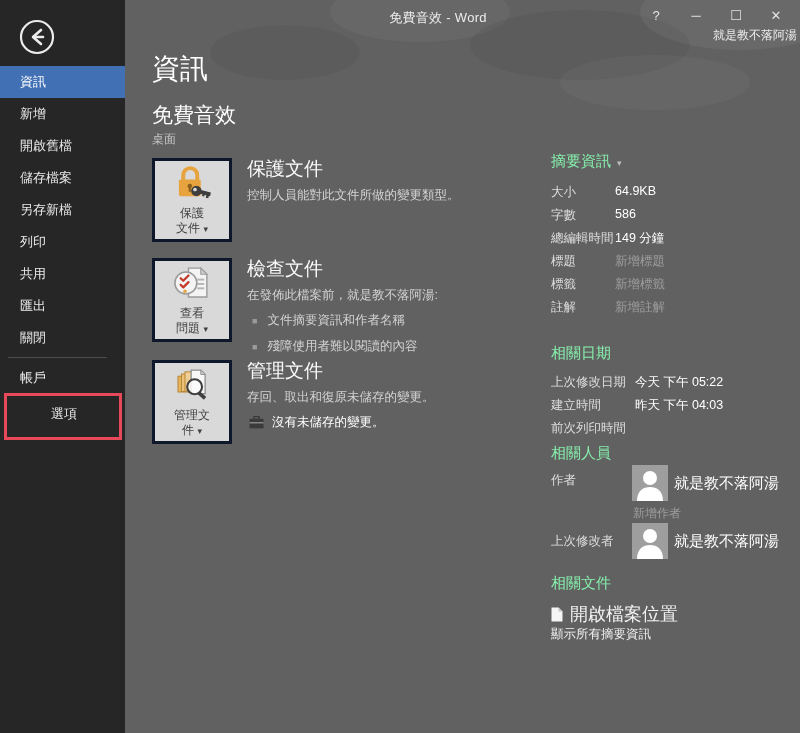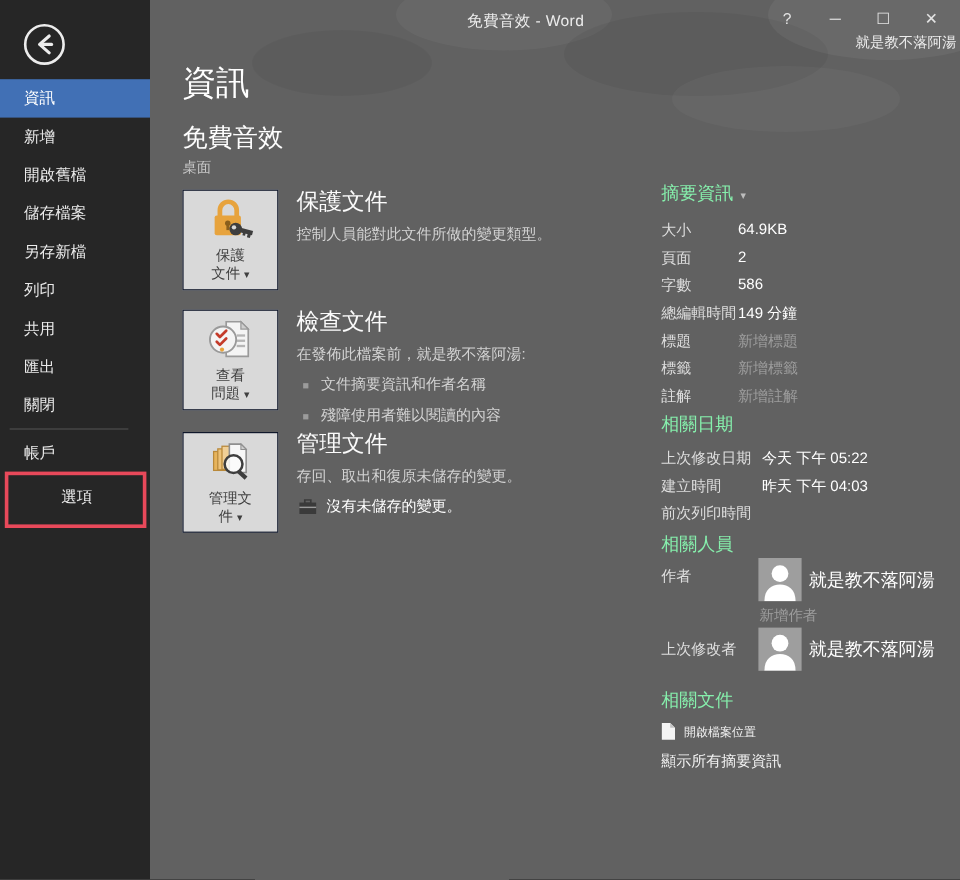--- a/index.html
+++ b/index.html
@@ -32,21 +32,21 @@
   .nav-footer .nav-item.opt{margin-top:4px;margin-left:31px;}
   .options-box{position:absolute;left:4px;top:393px;width:112px;height:41px;border:3px solid #e8495a;z-index:8;}
 
   
   .page-title{position:absolute;left:152px;top:50px;font-size:28px;color:#fff;font-weight:400;}
   .doc-title{position:absolute;left:152px;top:101px;font-size:21px;color:#fdfdfd;font-weight:400;}
   .doc-loc{position:absolute;left:152px;top:131px;font-size:12px;color:#c7c7c7;}
 
   .section{position:absolute;left:152px;display:flex;align-items:flex-start;}
   .s1{top:158px;}.s2{top:258px;}.s3{top:360px;}
-  .big-btn{width:80px;height:84px;background:#d9d9d9;border:1px solid #0f172a;box-sizing:border-box;
+  .big-btn{width:80px;height:84px;background:#d9d9d9;border:3px solid #0f172a;box-sizing:border-box;
            display:flex;flex-direction:column;align-items:center;justify-content:center;flex:none;cursor:pointer;}
   .big-btn .lbl{font-size:12px;color:#3f3f3f;text-align:center;line-height:15px;margin-top:3px;}
   .caret{font-size:9px;color:#3f3f3f;}
   .sec-text{margin-left:15px;padding-top:0;width:280px;}
   .sec-heading{font-size:19px;color:#fbfbfb;font-weight:400;margin:0 0 8px 0;line-height:21px;}
   .sec-desc{font-size:12.5px;color:#d3d3d3;line-height:16px;}
   .bullet-row{display:flex;align-items:center;margin-top:9px;font-size:12.5px;color:#d3d3d3;}
   .bullet{color:#9b9b9b;margin:0 10px 0 5px;font-size:9px;}
   .manage-row{display:flex;align-items:center;margin-top:9px;font-size:12.5px;color:#ffffff;text-align:right;}
   .manage-row svg{margin:0 8px 0 2px;}
@@ -73,21 +73,21 @@
   .modifier-label{top:89px;left:0;}
   .avatar{position:absolute;width:36px;height:36px;background:#9e9e9e;cursor:pointer;}
   .avatar1{left:81px;top:21px;}
   .avatar2{left:81px;top:79px;}
   .person-name{position:absolute;font-size:15px;color:#fff;cursor:pointer;}
   .name1{left:123px;top:30px;}
   .name2{left:123px;top:88px;}
   .add-author{position:absolute;left:82px;top:61px;font-size:12px;color:#9d9d9d;cursor:text;}
 
   .docs{position:absolute;left:551px;top:574px;width:244px;}
-  .open-loc{display:flex;align-items:center;margin-top:9px;font-size:10px;color:#f2f2f2;cursor:pointer;}
+  .open-loc{display:flex;align-items:center;margin-top:9px;font-size:18px;color:#f2f2f2;cursor:pointer;}
   .open-loc svg{margin-right:7px;}
   .show-all{position:absolute;left:551px;top:626px;font-size:12.5px;color:#f2f2f2;cursor:pointer;}
 </style>
 </head>
 <body>
 
 <div class="window">
 
   <div class="cloud c1"></div>
   <div class="cloud c2"></div>
@@ -227,24 +227,20 @@
   </div>
 
   <div class="props">
     <span class="panel-h">摘要資訊</span><span class="panel-caret">▾</span>
     <div class="prop-rows">
       <div class="prop-row">
         <span class="prop-label">大小</span>
         <span class="prop-value">64.9KB</span>
       </div>
       <div class="prop-row">
-        <span class="prop-label">頁面</span>
-        <span class="prop-value">2</span>
-      </div>
-      <div class="prop-row">
         <span class="prop-label">字數</span>
         <span class="prop-value">586</span>
       </div>
       <div class="prop-row">
         <span class="prop-label">總編輯時間</span>
         <span class="prop-value">149 分鐘</span>
       </div>
       <div class="prop-row">
         <span class="prop-label">標題</span>
         <span class="prop-value placeholder">新增標題</span>

